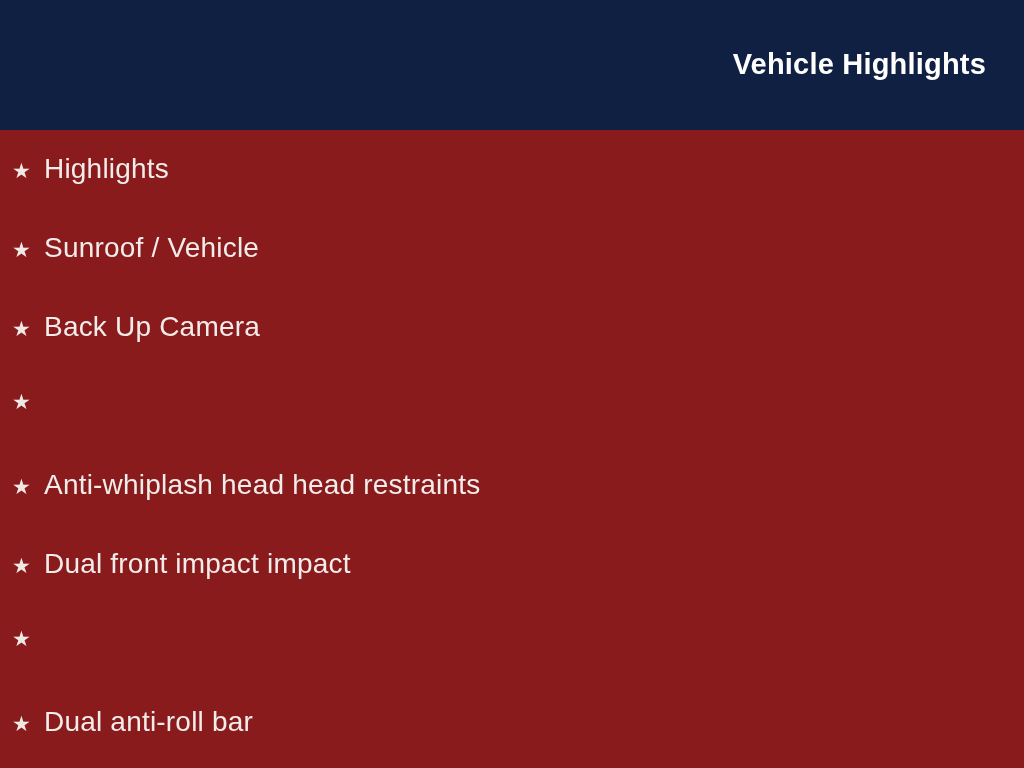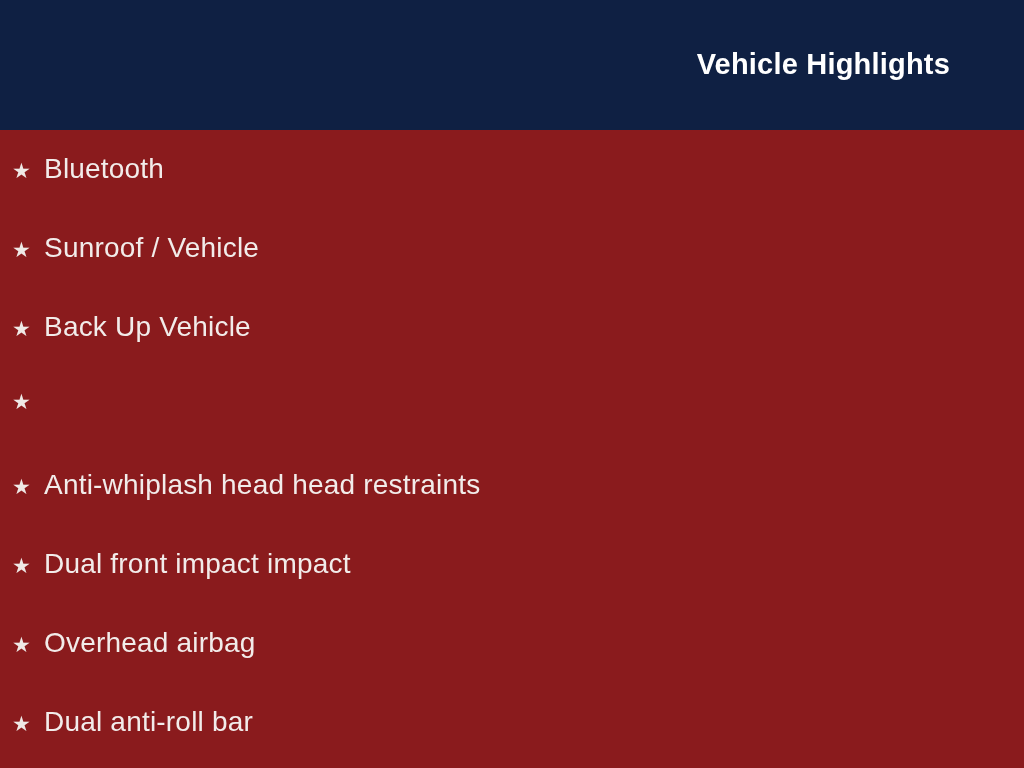--- a/index.html
+++ b/index.html
@@ -24,21 +24,21 @@
     position: absolute;
     top: 0;
     left: 0;
     width: 1024px;
     height: 130px;
     background: #0f2043;
     display: flex;
     align-items: center;
     justify-content: flex-end;
     box-sizing: border-box;
-    padding-right: 74px;
+    padding-right: 38px;
   }
   .header-title {
     color: #ffffff;
     font-size: 29px;
     font-weight: bold;
     letter-spacing: 0.2px;
     line-height: 1.1;
   }
   .body-area {
     position: absolute;
@@ -85,50 +85,49 @@
 
   <div class="header-band">
     <div class="header-title">Vehicle Highlights</div>
   </div>
 
   <div class="body-area">
     <ul class="feature-list">
 
       <li class="feature-item">
         <span class="bullet-star">★</span>
-        <span class="feature-label">Bluetooth</span>
+        <span class="feature-label">Highlights</span>
       </li>
 
       <li class="feature-item">
         <span class="bullet-star">★</span>
         <span class="feature-label">Sunroof / Vehicle</span>
       </li>
 
       <li class="feature-item">
         <span class="bullet-star">★</span>
-        <span class="feature-label">Back Up Vehicle</span>
+        <span class="feature-label">Back Up Camera</span>
       </li>
 
       <li class="feature-item">
         <span class="bullet-star">★</span>
       </li>
 
       <li class="feature-item">
         <span class="bullet-star">★</span>
         <span class="feature-label">Anti-whiplash head head restraints</span>
       </li>
 
       <li class="feature-item">
         <span class="bullet-star">★</span>
         <span class="feature-label">Dual front impact impact</span>
       </li>
 
       <li class="feature-item">
         <span class="bullet-star">★</span>
-        <span class="feature-label">Overhead airbag</span>
       </li>
 
       <li class="feature-item">
         <span class="bullet-star">★</span>
         <span class="feature-label">Dual anti-roll bar</span>
       </li>
 
     </ul>
   </div>
 

